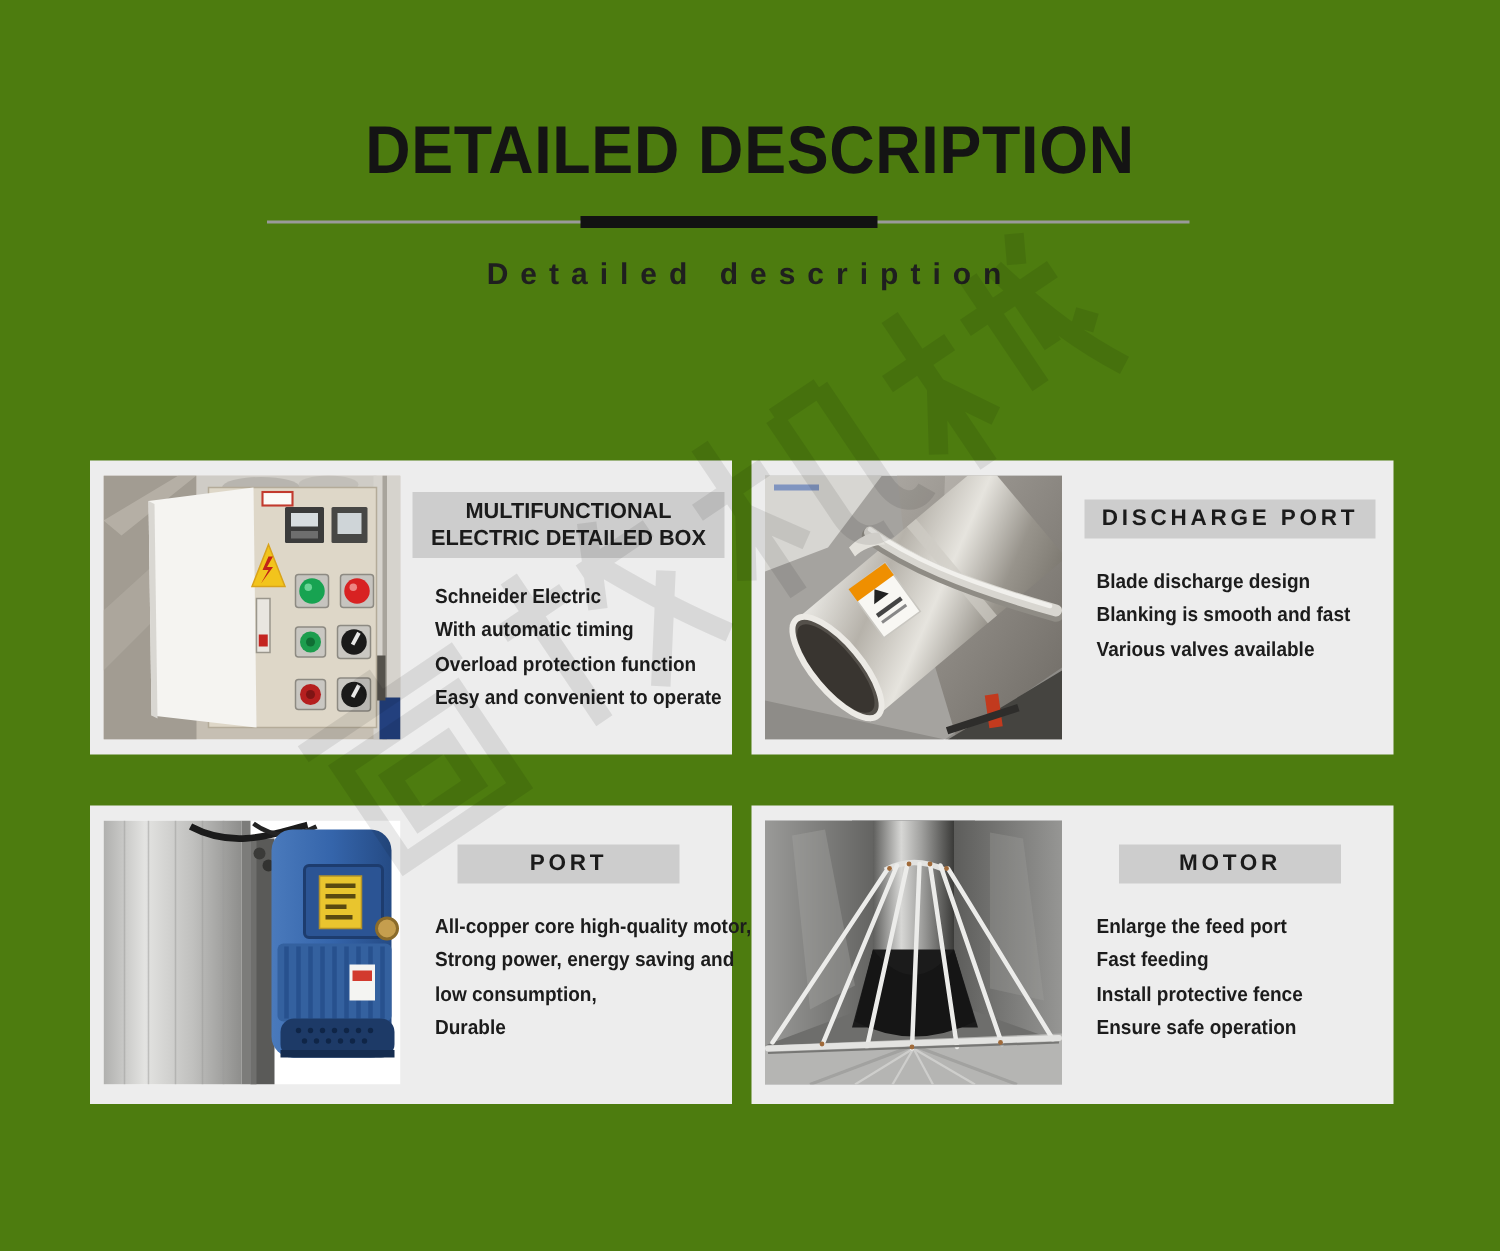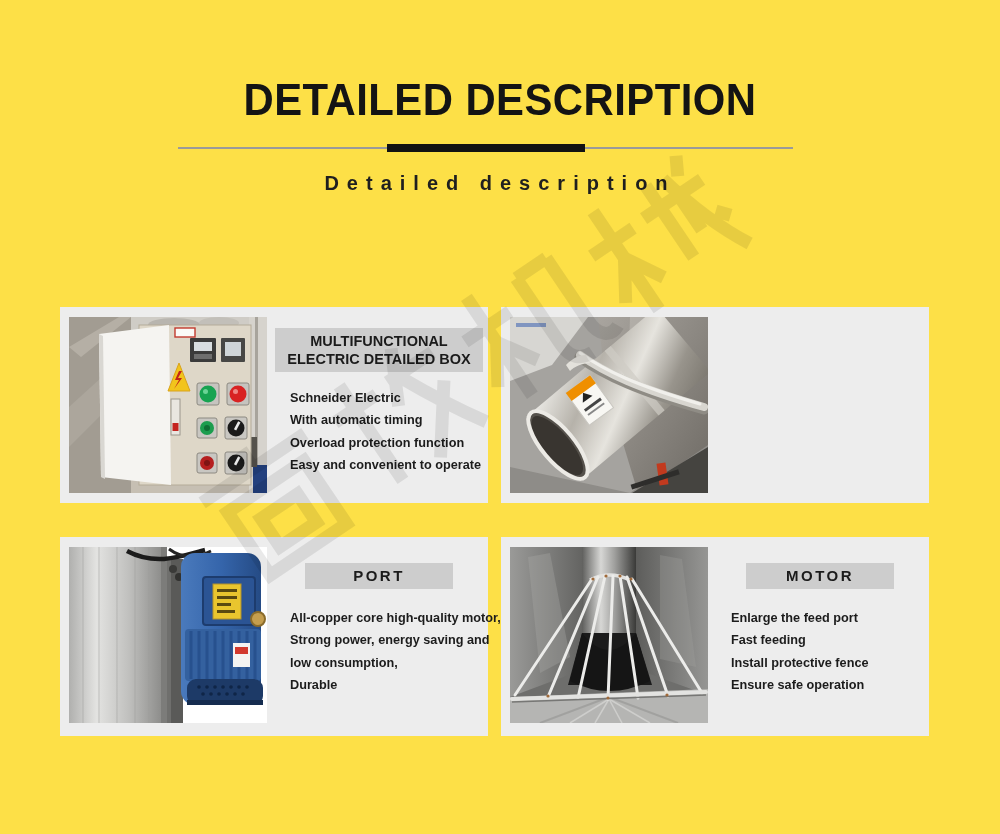--- a/index.html
+++ b/index.html
@@ -1,17 +1,17 @@
 <!DOCTYPE html>
 <html><head>
 <meta charset="utf-8">
 <style>
   html,body{margin:0;padding:0;}
   body{width:1000px;height:834px;background:#fff;font-family:"Liberation Sans",sans-serif;overflow:hidden;}
-  .page{position:relative;width:1000px;height:834px;background:#fde047;overflow:hidden;}
+  .page{position:relative;width:1000px;height:834px;background:#4d7c0f;overflow:hidden;}
 
   
   .title{position:absolute;top:74px;left:0;width:1000px;text-align:center;margin:0;
          font-size:45px;font-weight:bold;color:#141414;letter-spacing:0.5px;
          transform:scaleX(.93);transform-origin:50% 50%;white-space:nowrap;}
   .divider-line{position:absolute;left:178px;top:147px;width:615px;height:2px;background:#9a9a9a;}
   .divider-bar{position:absolute;left:387px;top:144px;width:198px;height:8px;background:#121212;}
   .subtitle{position:absolute;top:172px;left:0;width:1000px;text-align:center;
             font-size:20px;font-weight:bold;color:#1f1f1f;letter-spacing:8px;white-space:nowrap;}
 
@@ -161,20 +161,30 @@
           </g>
         </g>
         <path d="M70,40 C95,58 130,74 194,92" stroke="#8f8c85" stroke-width="11" fill="none" stroke-linecap="round"></path>
         <path d="M70,38 C95,56 130,72 194,90" stroke="#d8d6d0" stroke-width="8" fill="none" stroke-linecap="round"></path>
         <path d="M70,36 C95,54 128,69 190,87" stroke="#f1f0ec" stroke-width="3" fill="none" stroke-linecap="round"></path>
         <path d="M56,48 C62,42 68,38 76,38 L80,46 C72,46 64,50 60,54 Z" fill="#e3e1db"></path>
         <polygon points="122,176 198,176 198,130" fill="#454440"></polygon>
         <rect x="148" y="146" width="9" height="22" fill="#c23a1e" transform="rotate(-8 152 157)"></rect>
         <rect x="120" y="160" width="50" height="5" fill="#2e2d2b" transform="rotate(-18 145 162)"></rect>
       </svg>
+      <div class="content pt2">
+        <div class="band spaced">
+          <span class="band-line">DISCHARGE PORT</span>
+        </div>
+        <ul class="features m2">
+          <li>Blade discharge design</li>
+          <li>Blanking is smooth and fast</li>
+          <li>Various valves available</li>
+        </ul>
+      </div>
     </section>
 
     <section class="card">
       <svg class="photo" viewBox="0 0 198 176" role="img" aria-label="motor-photo">
         <defs>
           <linearGradient id="col" x1="0" y1="0" x2="1" y2="0">
             <stop offset="0" stop-color="#b0b0ae"></stop>
               <stop offset=".3" stop-color="#e3e3e1"></stop>
             <stop offset=".65" stop-color="#c0c0be"></stop>
               <stop offset="1" stop-color="#8e8e8c"></stop>

